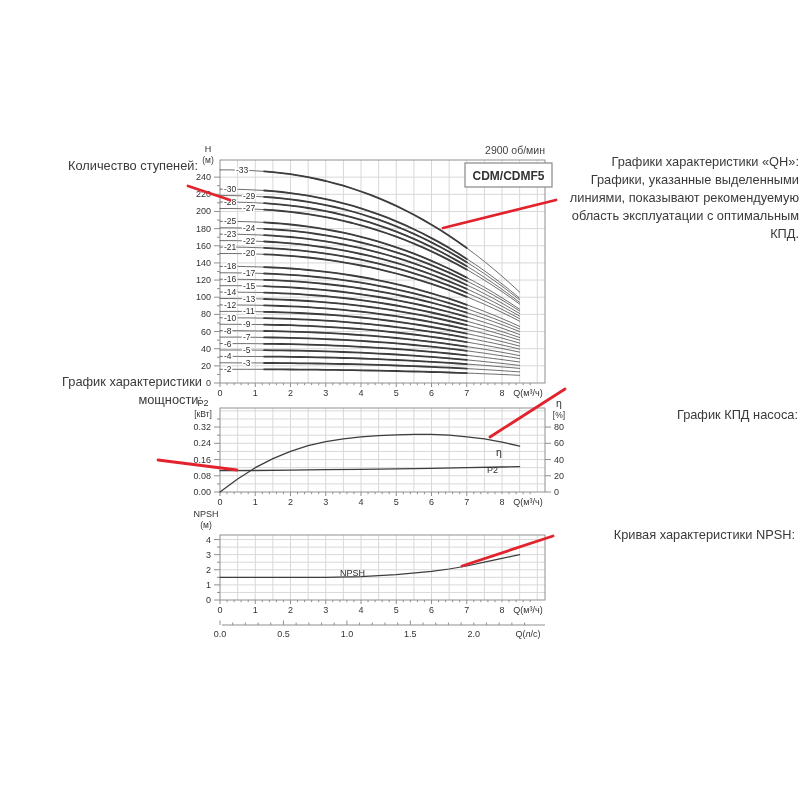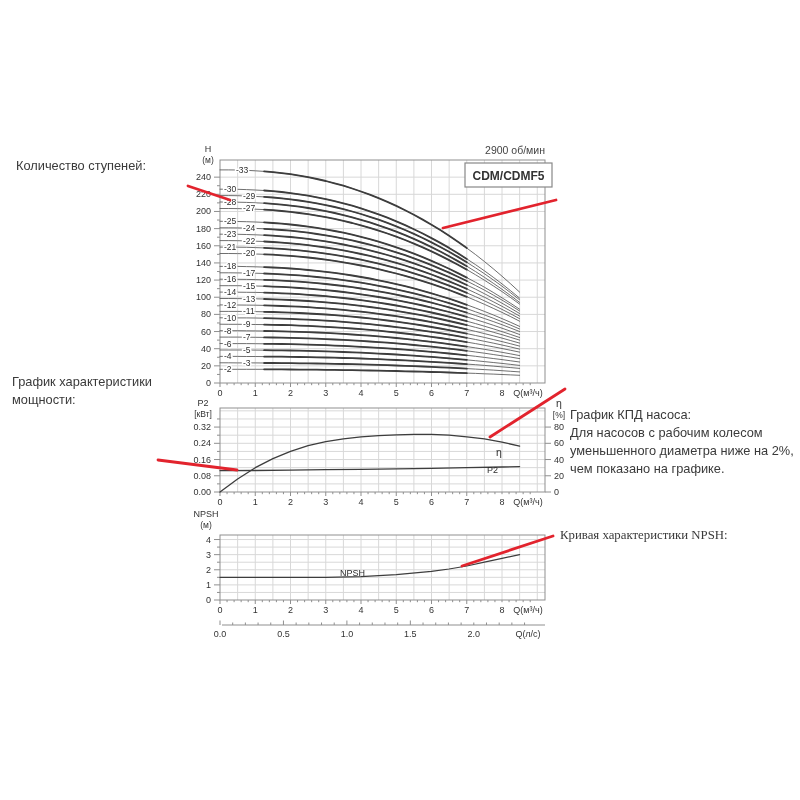--- a/index.html
+++ b/index.html
@@ -1,18 +1,18 @@
 <!DOCTYPE html>
 <html><head>
 <meta charset="utf-8">
 <style>
   html,body{margin:0;padding:0;background:#fff;}
   body{font-family:"Liberation Sans",sans-serif;}
   #page{position:relative;width:800px;height:800px;background:#fff;overflow:hidden;}
-  .note{position:absolute;font-size:12.8px;line-height:18px;color:#3a3a3a;}
+  .note{position:absolute;font-size:12.8px;line-height:18px;color:#3a3a3a;text-align:right;}
   .note .t{display:block;}
   .note .b{display:block;}
   svg{position:absolute;left:0;top:0;}
   svg text{font-family:"Liberation Sans",sans-serif;}
 </style>
 </head>
 <body>
 
 <div id="page">
 
@@ -507,23 +507,26 @@
     </svg>
 
   <div class="note" style="left:16px;top:157px;width:182px;">
     <span class="t">Количество ступеней:</span>
   </div>
 
   <div class="note" style="left:12px;top:373px;width:190px;">
     <span class="t">График характеристики мощности:</span>
   </div>
 
+  <div class="note" style="left:559px;top:153px;width:240px;">
+    <span class="t">Графики характеристики «QH»:</span>
+    <span class="b">Графики, указанные выделенными линиями, показывают рекомендуемую область эксплуатации с оптимальным КПД.</span>
+  </div>
 
   <div class="note" style="left:570px;top:406px;width:228px;">
     <span class="t">График КПД насоса:</span>
-    <span class="b">Для насосов с рабочим колесом уменьшенного диаметра ниже на 2%, чем показано на графике.</span>
   </div>
 
-  <div class="note" style="left:560px;top:526px;width:235px;font-family:Liberation Serif, serif;">
+  <div class="note" style="left:560px;top:526px;width:235px;">
     <span class="t">Кривая характеристики NPSH:</span>
   </div>
 
 </div>
 
 </body></html>

